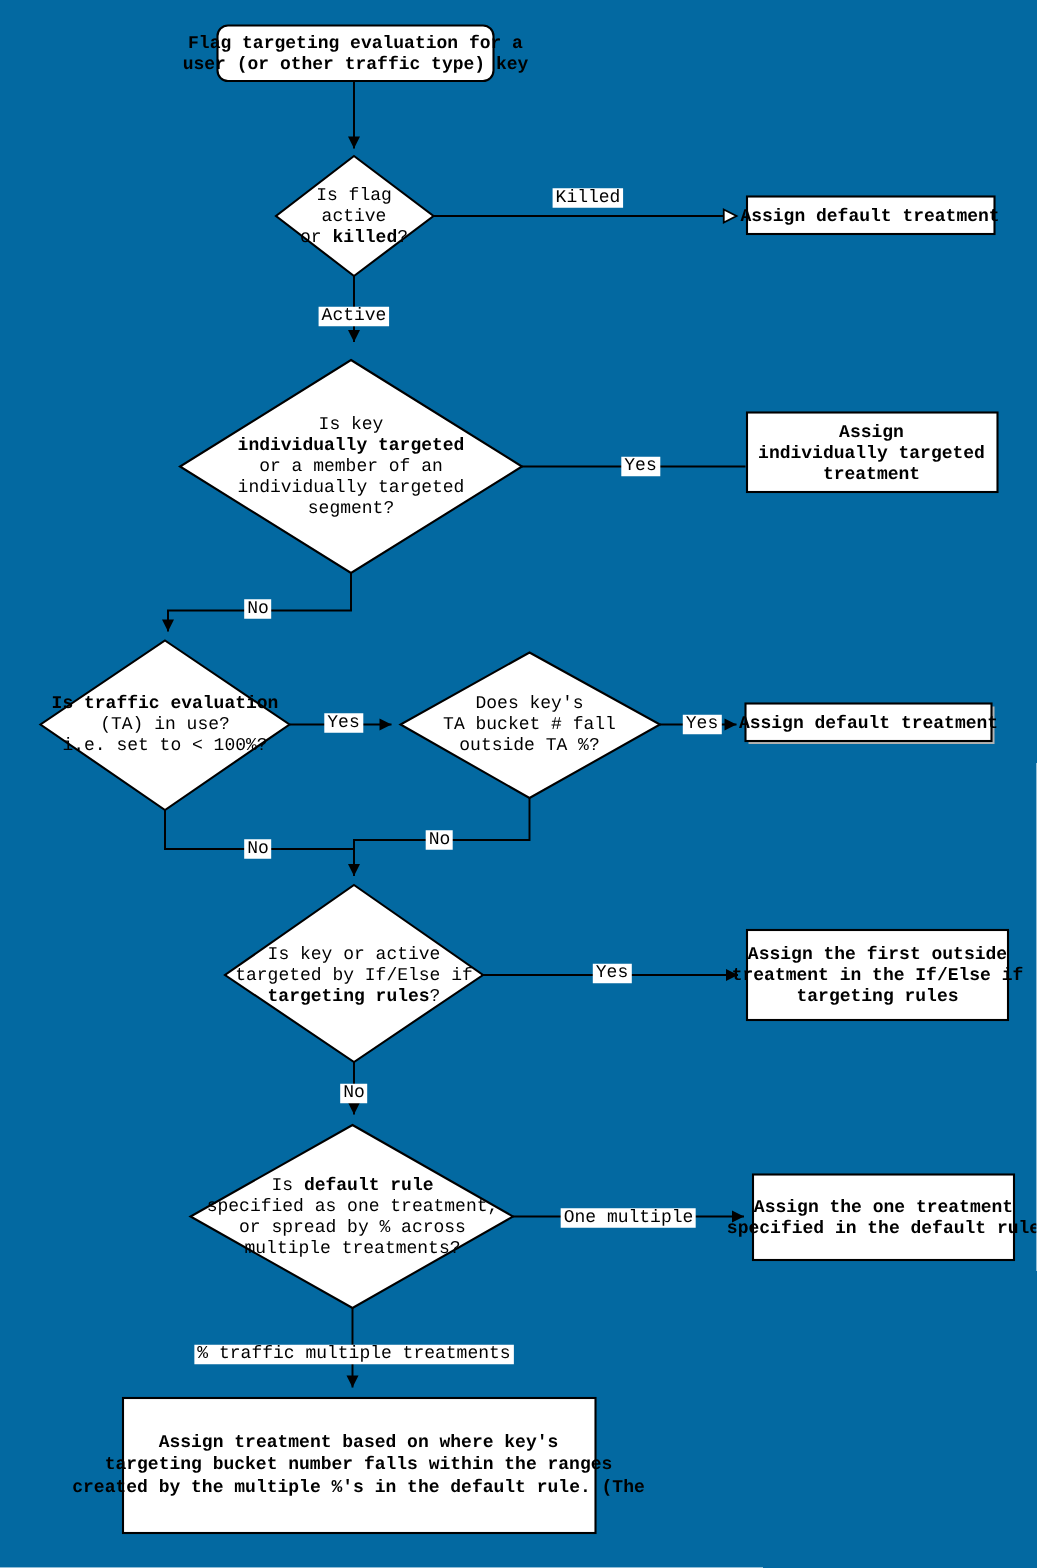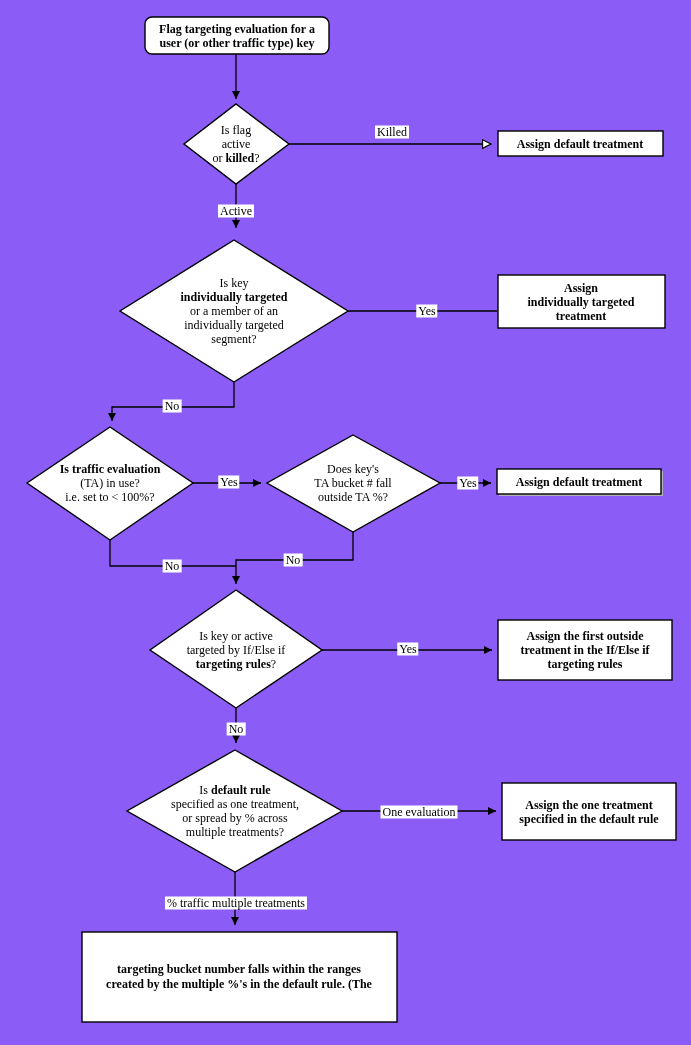--- a/index.html
+++ b/index.html
@@ -1,20 +1,20 @@
 <!DOCTYPE html>
 <html><head>
 <meta charset="utf-8">
 <style>
   html,body { margin:0; padding:0; background:#ffffff; }
   .canvas {
     position:relative;
     width:691px; height:1045px;
-    background:#8b5cf6;
-    font-family:Liberation Serif, serif;
+    background:#0369a1;
+    font-family:Liberation Mono, monospace;
     overflow:hidden;
   }
   svg.layer { position:absolute; left:0; top:0; }
   .node-text {
     position:absolute;
     transform:translate(-50%,-50%);
     text-align:center;
     font-size:12px;
     line-height:14px;
     color:#000000;
@@ -134,30 +134,31 @@
       <div class="tline"><span>Is </span><span class="bold">default rule</span></div>
       <div class="tline"><span>specified as one treatment,</span></div>
       <div class="tline"><span>or spread by % across</span></div>
       <div class="tline"><span>multiple treatments?</span></div>
     </div>
   <div class="node-text" style="left:589px; top:812px;">
       <div class="tline"><span class="bold">Assign the one treatment</span></div>
       <div class="tline"><span class="bold">specified in the default rule</span></div>
     </div>
   <div class="node-text big-lines" style="left:239px; top:977px;">
+      <div class="tline"><span class="bold">Assign treatment based on where key's</span></div>
       <div class="tline"><span class="bold">targeting bucket number falls within the ranges</span></div>
       <div class="tline"><span class="bold">created by the multiple %'s in the default rule. (The</span></div>
     </div>
 
   <span class="edge-label" style="left:392px; top:132px;">Killed</span>
   <span class="edge-label" style="left:236px; top:211px;">Active</span>
   <span class="edge-label" style="left:427px; top:311px;">Yes</span>
   <span class="edge-label" style="left:172px; top:406px;">No</span>
   <span class="edge-label" style="left:229px; top:482px;">Yes</span>
   <span class="edge-label" style="left:468px; top:483px;">Yes</span>
   <span class="edge-label" style="left:172px; top:566px;">No</span>
   <span class="edge-label" style="left:293px; top:560px;">No</span>
   <span class="edge-label" style="left:408px; top:649px;">Yes</span>
   <span class="edge-label" style="left:236px; top:729px;">No</span>
-  <span class="edge-label" style="left:419px; top:812px;">One evaluation</span>
+  <span class="edge-label" style="left:419px; top:812px;">One multiple</span>
   <span class="edge-label" style="left:236px; top:903px;">% traffic multiple treatments</span>
 
 </div>
 
 </body></html>

